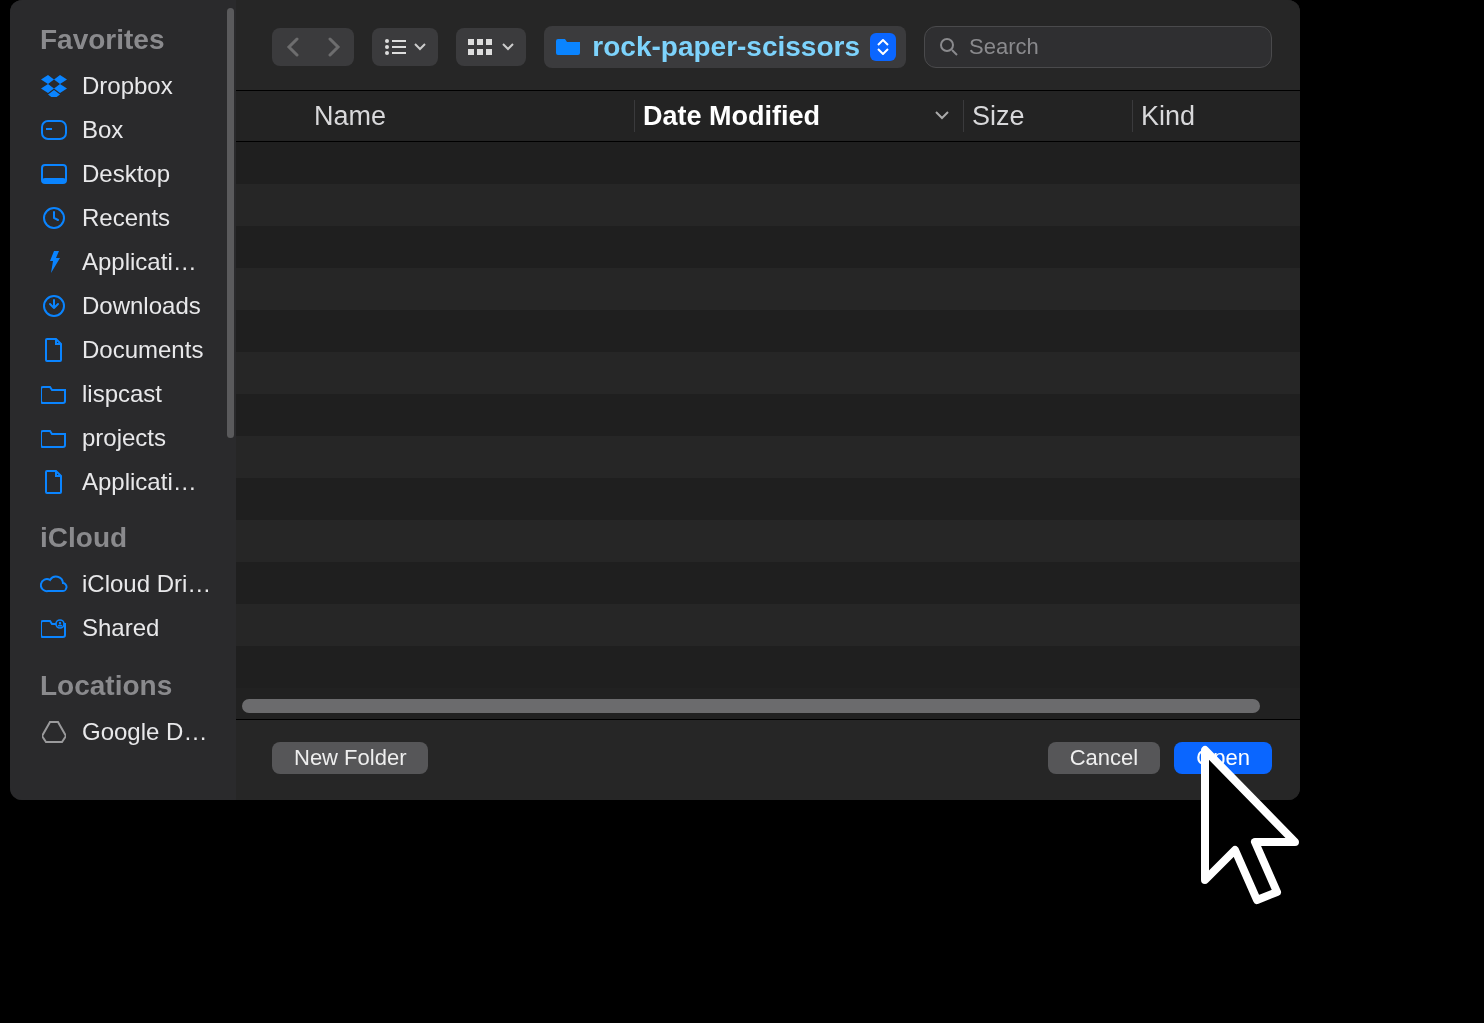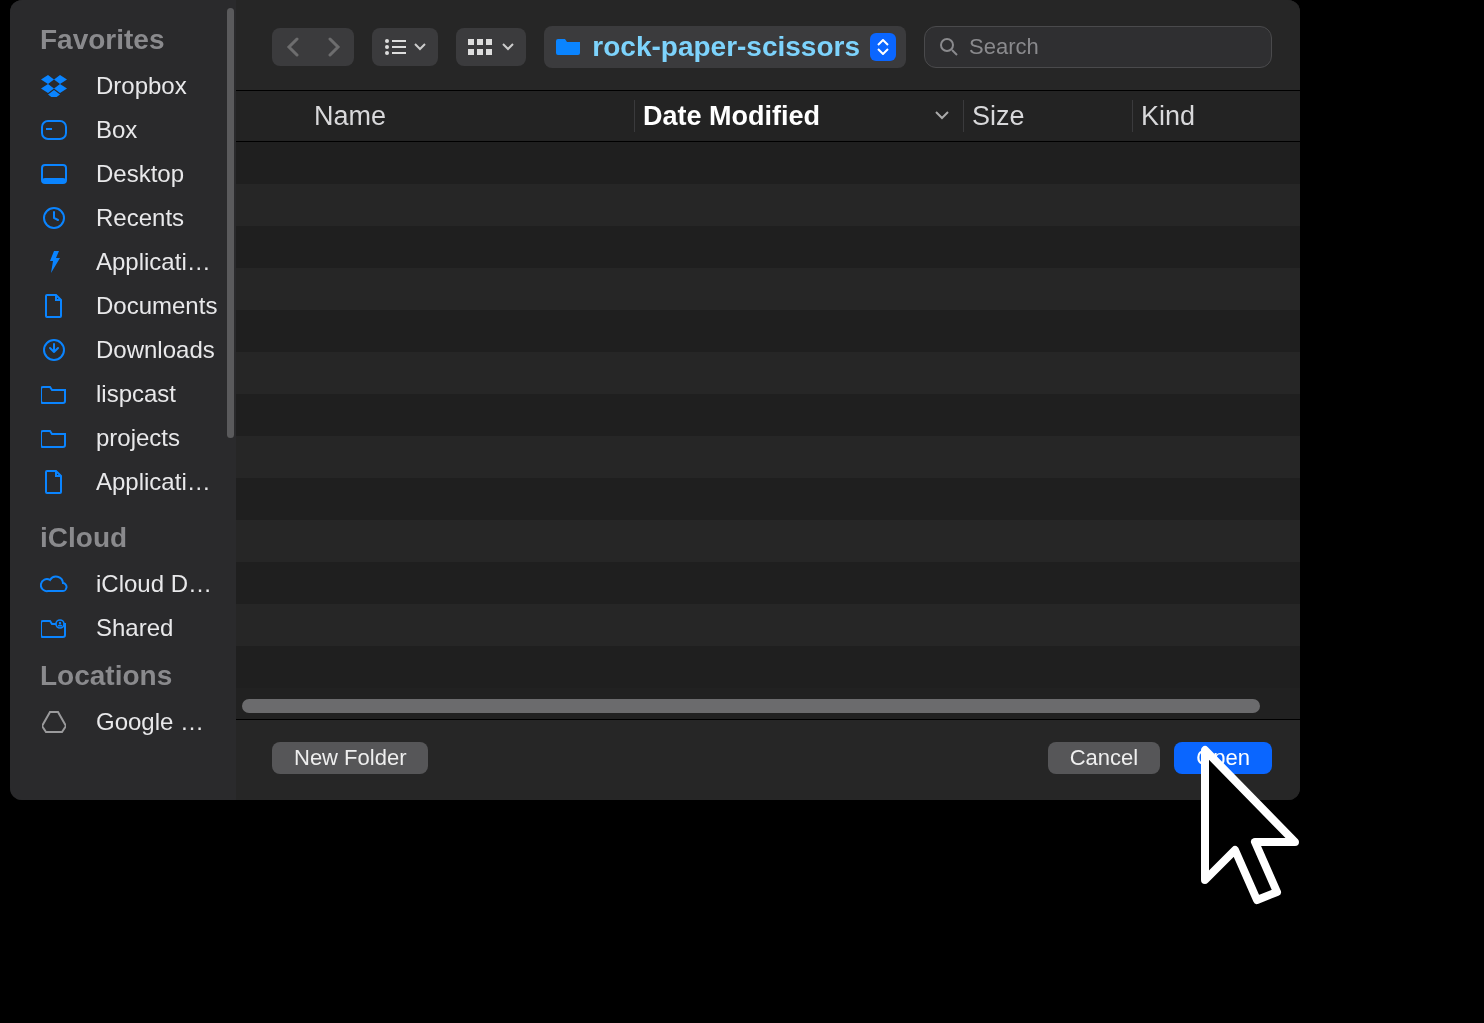--- a/index.html
+++ b/index.html
@@ -30,21 +30,21 @@
 }
 .section-header {
   color: #8a8a8d;
   font-size: 28px;
   font-weight: 600;
   padding: 6px 18px 8px 30px;
 }
 .sidebar-item {
   display: flex;
   align-items: center;
-  gap: 28px;
+  gap: 14px;
   padding: 8px 18px 8px 30px;
   color: #e8e8ea;
   font-size: 24px;
   cursor: pointer;
   white-space: nowrap;
   overflow: hidden;
   text-overflow: ellipsis;
 }
 .sidebar-item .icon { flex: 0 0 28px; width: 28px; height: 24px; display:flex; align-items:center; justify-content:center; }
 .sidebar-item .label { overflow: hidden; text-overflow: ellipsis; }
@@ -207,36 +207,36 @@
       <span class="icon">
         <svg width="24" height="24" viewBox="0 0 24 24">
             <path fill="#0a84ff" d="M12 1 8 11h3l-2 12 9-15h-4l3-7z"></path>
           </svg>
       </span>
       <span class="label">Applicati…</span>
     </div>
 
     <div class="sidebar-item">
       <span class="icon">
+        <svg width="24" height="24" viewBox="0 0 24 24">
+            <circle cx="12" cy="12" r="10" fill="none" stroke="#0a84ff" stroke-width="2"></circle>
+            <path d="M12 6v8m0 0l-4-4m4 4l4-4" stroke="#0a84ff" stroke-width="2" fill="none" stroke-linecap="round"></path>
+          </svg>
+      </span>
+      <span class="label">Downloads</span>
+    </div>
+
+    <div class="sidebar-item">
+      <span class="icon">
         <svg width="20" height="24" viewBox="0 0 20 24">
             <path d="M3 1h9l5 5v16a1 1 0 0 1-1 1H3a1 1 0 0 1-1-1V2a1 1 0 0 1 1-1z" fill="none" stroke="#0a84ff" stroke-width="2"></path>
             <path d="M12 1v5h5" stroke="#0a84ff" stroke-width="2" fill="none"></path>
           </svg>
       </span>
       <span class="label">Documents</span>
-    </div>
-
-    <div class="sidebar-item">
-      <span class="icon">
-        <svg width="24" height="24" viewBox="0 0 24 24">
-            <circle cx="12" cy="12" r="10" fill="none" stroke="#0a84ff" stroke-width="2"></circle>
-            <path d="M12 6v8m0 0l-4-4m4 4l4-4" stroke="#0a84ff" stroke-width="2" fill="none" stroke-linecap="round"></path>
-          </svg>
-      </span>
-      <span class="label">Downloads</span>
     </div>
 
     <div class="sidebar-item">
       <span class="icon">
         <svg width="26" height="20" viewBox="0 0 26 20">
             <path d="M2 3h7l2 3h13v11a2 2 0 0 1-2 2H2a2 2 0 0 1-2-2V5a2 2 0 0 1 2-2z" fill="none" stroke="#0a84ff" stroke-width="2"></path>
           </svg>
       </span>
       <span class="label">lispcast</span>
     </div>
@@ -276,21 +276,21 @@
         <svg width="26" height="20" viewBox="0 0 26 20">
             <path d="M2 3h7l2 3h13v11a2 2 0 0 1-2 2H2a2 2 0 0 1-2-2V5a2 2 0 0 1 2-2z" fill="none" stroke="#0a84ff" stroke-width="2"></path>
             <circle cx="19" cy="6" r="4" fill="#2a2a2c" stroke="#0a84ff" stroke-width="1.6"></circle>
             <circle cx="19" cy="5" r="1.2" fill="#0a84ff"></circle>
             <path d="M16.5 8.5c0-1.2 1.1-2 2.5-2s2.5.8 2.5 2" fill="#0a84ff"></path>
           </svg>
       </span>
       <span class="label">Shared</span>
     </div>
 
-    <div class="section-header" style="margin-top:4px">Locations</div>
+    <div class="section-header" style="margin-top:14px">Locations</div>
 
     <div class="sidebar-item">
       <span class="icon">
         <svg width="24" height="22" viewBox="0 0 24 22">
             <path d="M8 1h8l8 14-4 6H4L0 15z" fill="none" stroke="#9a9a9c" stroke-width="2"></path>
           </svg>
       </span>
       <span class="label">Google D…</span>
     </div>
   </div>

